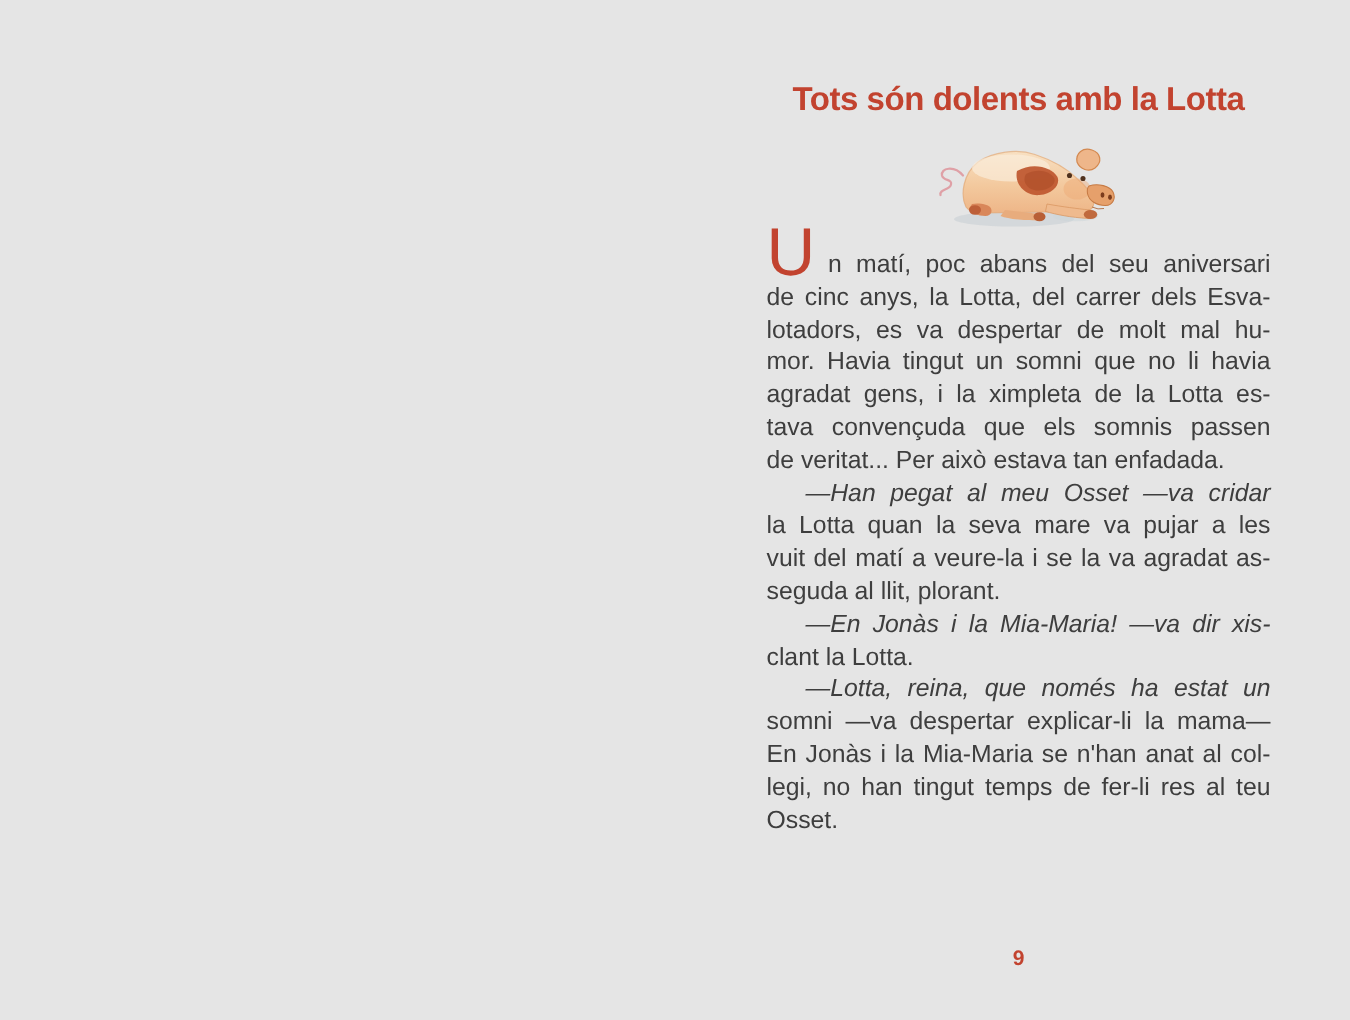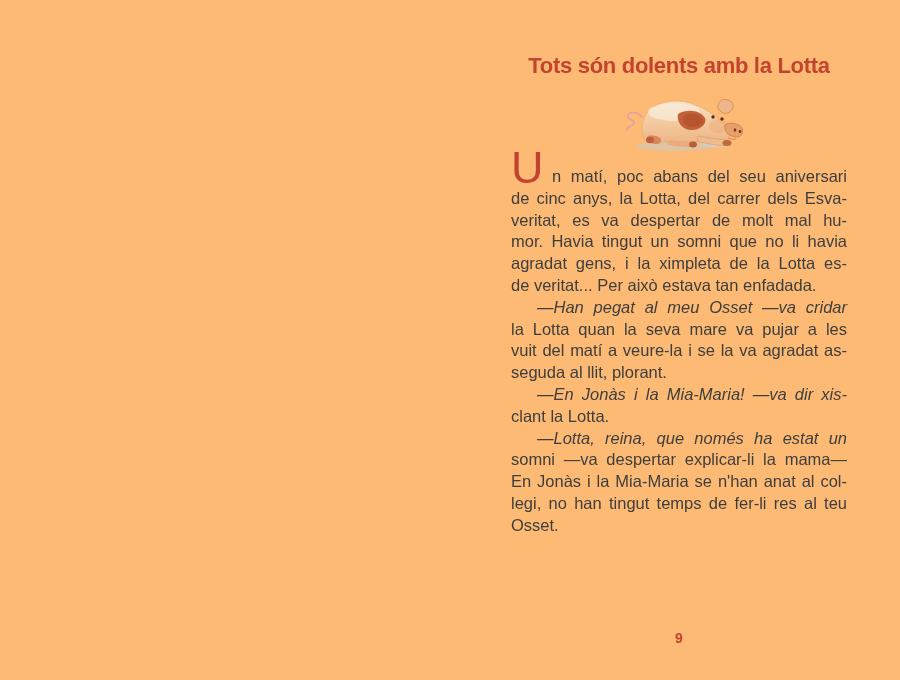--- a/index.html
+++ b/index.html
@@ -1,20 +1,20 @@
 <!DOCTYPE html>
 <html><head>
 <meta charset="utf-8">
 <style>
   html, body { margin: 0; padding: 0; background: #ffffff; }
   .page {
     position: relative;
     width: 900px;
     height: 680px;
-    background: #fdba74;
+    background: #e5e5e5;
     overflow: hidden;
     font-family: "Liberation Sans", "DejaVu Sans", sans-serif;
   }
   .column {
     position: absolute;
     left: 511px;
     top: 0;
     width: 336px;
     height: 680px;
   }
@@ -133,23 +133,24 @@
         <ellipse cx="121" cy="34" rx="1.3" ry="1.8" fill="#7c3c1d"></ellipse>
         <ellipse cx="126" cy="35.5" rx="1.3" ry="1.8" fill="#7c3c1d"></ellipse>
         <path d="M114 42 q4 2 8 1" fill="none" stroke="#b06a3c" stroke-width="0.6"></path>
       </svg>
     </div>
 
     <div class="body-text">
         <div class="para">
           <div class="line first dropline"><span class="dropcap">U</span><span>n matí, poc abans del seu aniversari</span></div>
           <div class="line">de cinc anys, la Lotta, del carrer dels Esva-</div>
-          <div class="line">veritat, es va despertar de molt mal hu-</div>
+          <div class="line">lotadors, es va despertar de molt mal hu-</div>
           <div class="line">mor. Havia tingut un somni que no li havia</div>
           <div class="line">agradat gens, i la ximpleta de la Lotta es-</div>
+          <div class="line">tava convençuda que els somnis passen</div>
           <div class="line last">de veritat... Per això estava tan enfadada.</div>
         </div>
         <div class="para indent">
           <div class="line first">—Han pegat al meu Osset —va cridar</div>
           <div class="line">la Lotta quan la seva mare va pujar a les</div>
           <div class="line">vuit del matí a veure-la i se la va agradat as-</div>
           <div class="line last">seguda al llit, plorant.</div>
         </div>
         <div class="para indent">
         </div>

